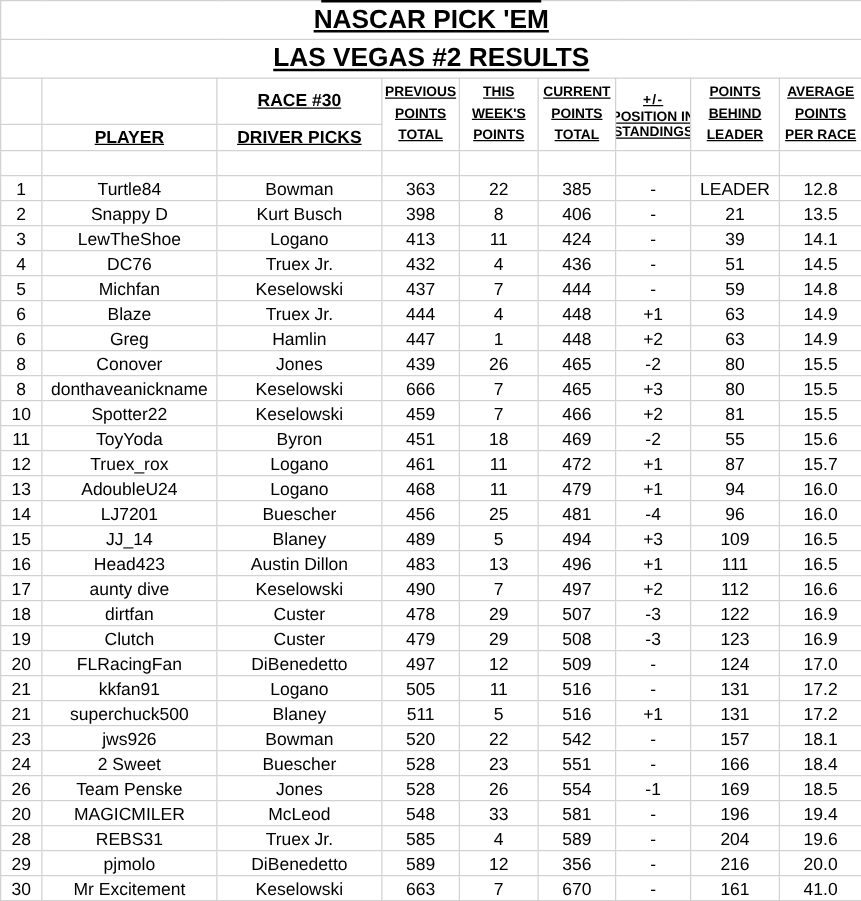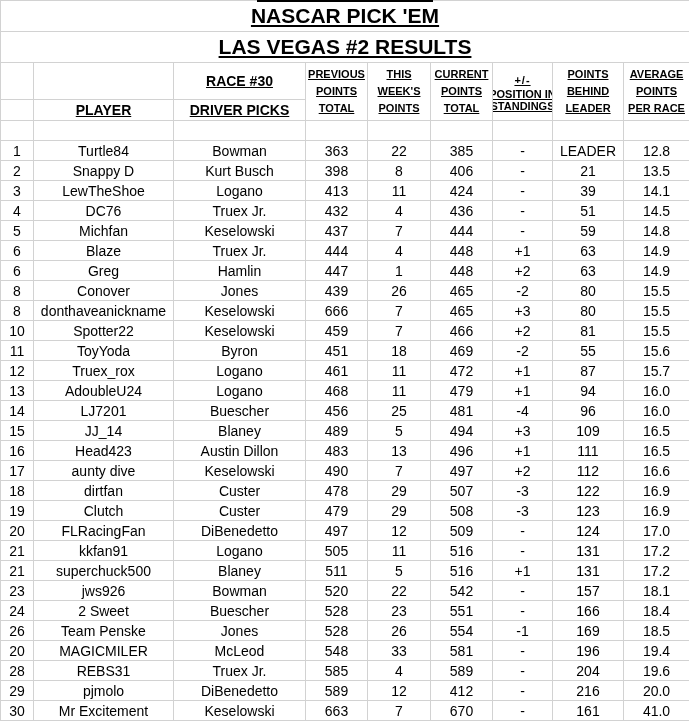--- a/index.html
+++ b/index.html
@@ -458,21 +458,21 @@
         <td>-</td>
         <td>204</td>
         <td>19.6</td>
       </tr>
       <tr>
         <td>29</td>
         <td>pjmolo</td>
         <td>DiBenedetto</td>
         <td>589</td>
         <td>12</td>
-        <td>412</td>
+        <td>356</td>
         <td>-</td>
         <td>216</td>
         <td>20.0</td>
       </tr>
       <tr>
         <td>30</td>
         <td>Mr Excitement</td>
         <td>Keselowski</td>
         <td>663</td>
         <td>7</td>

